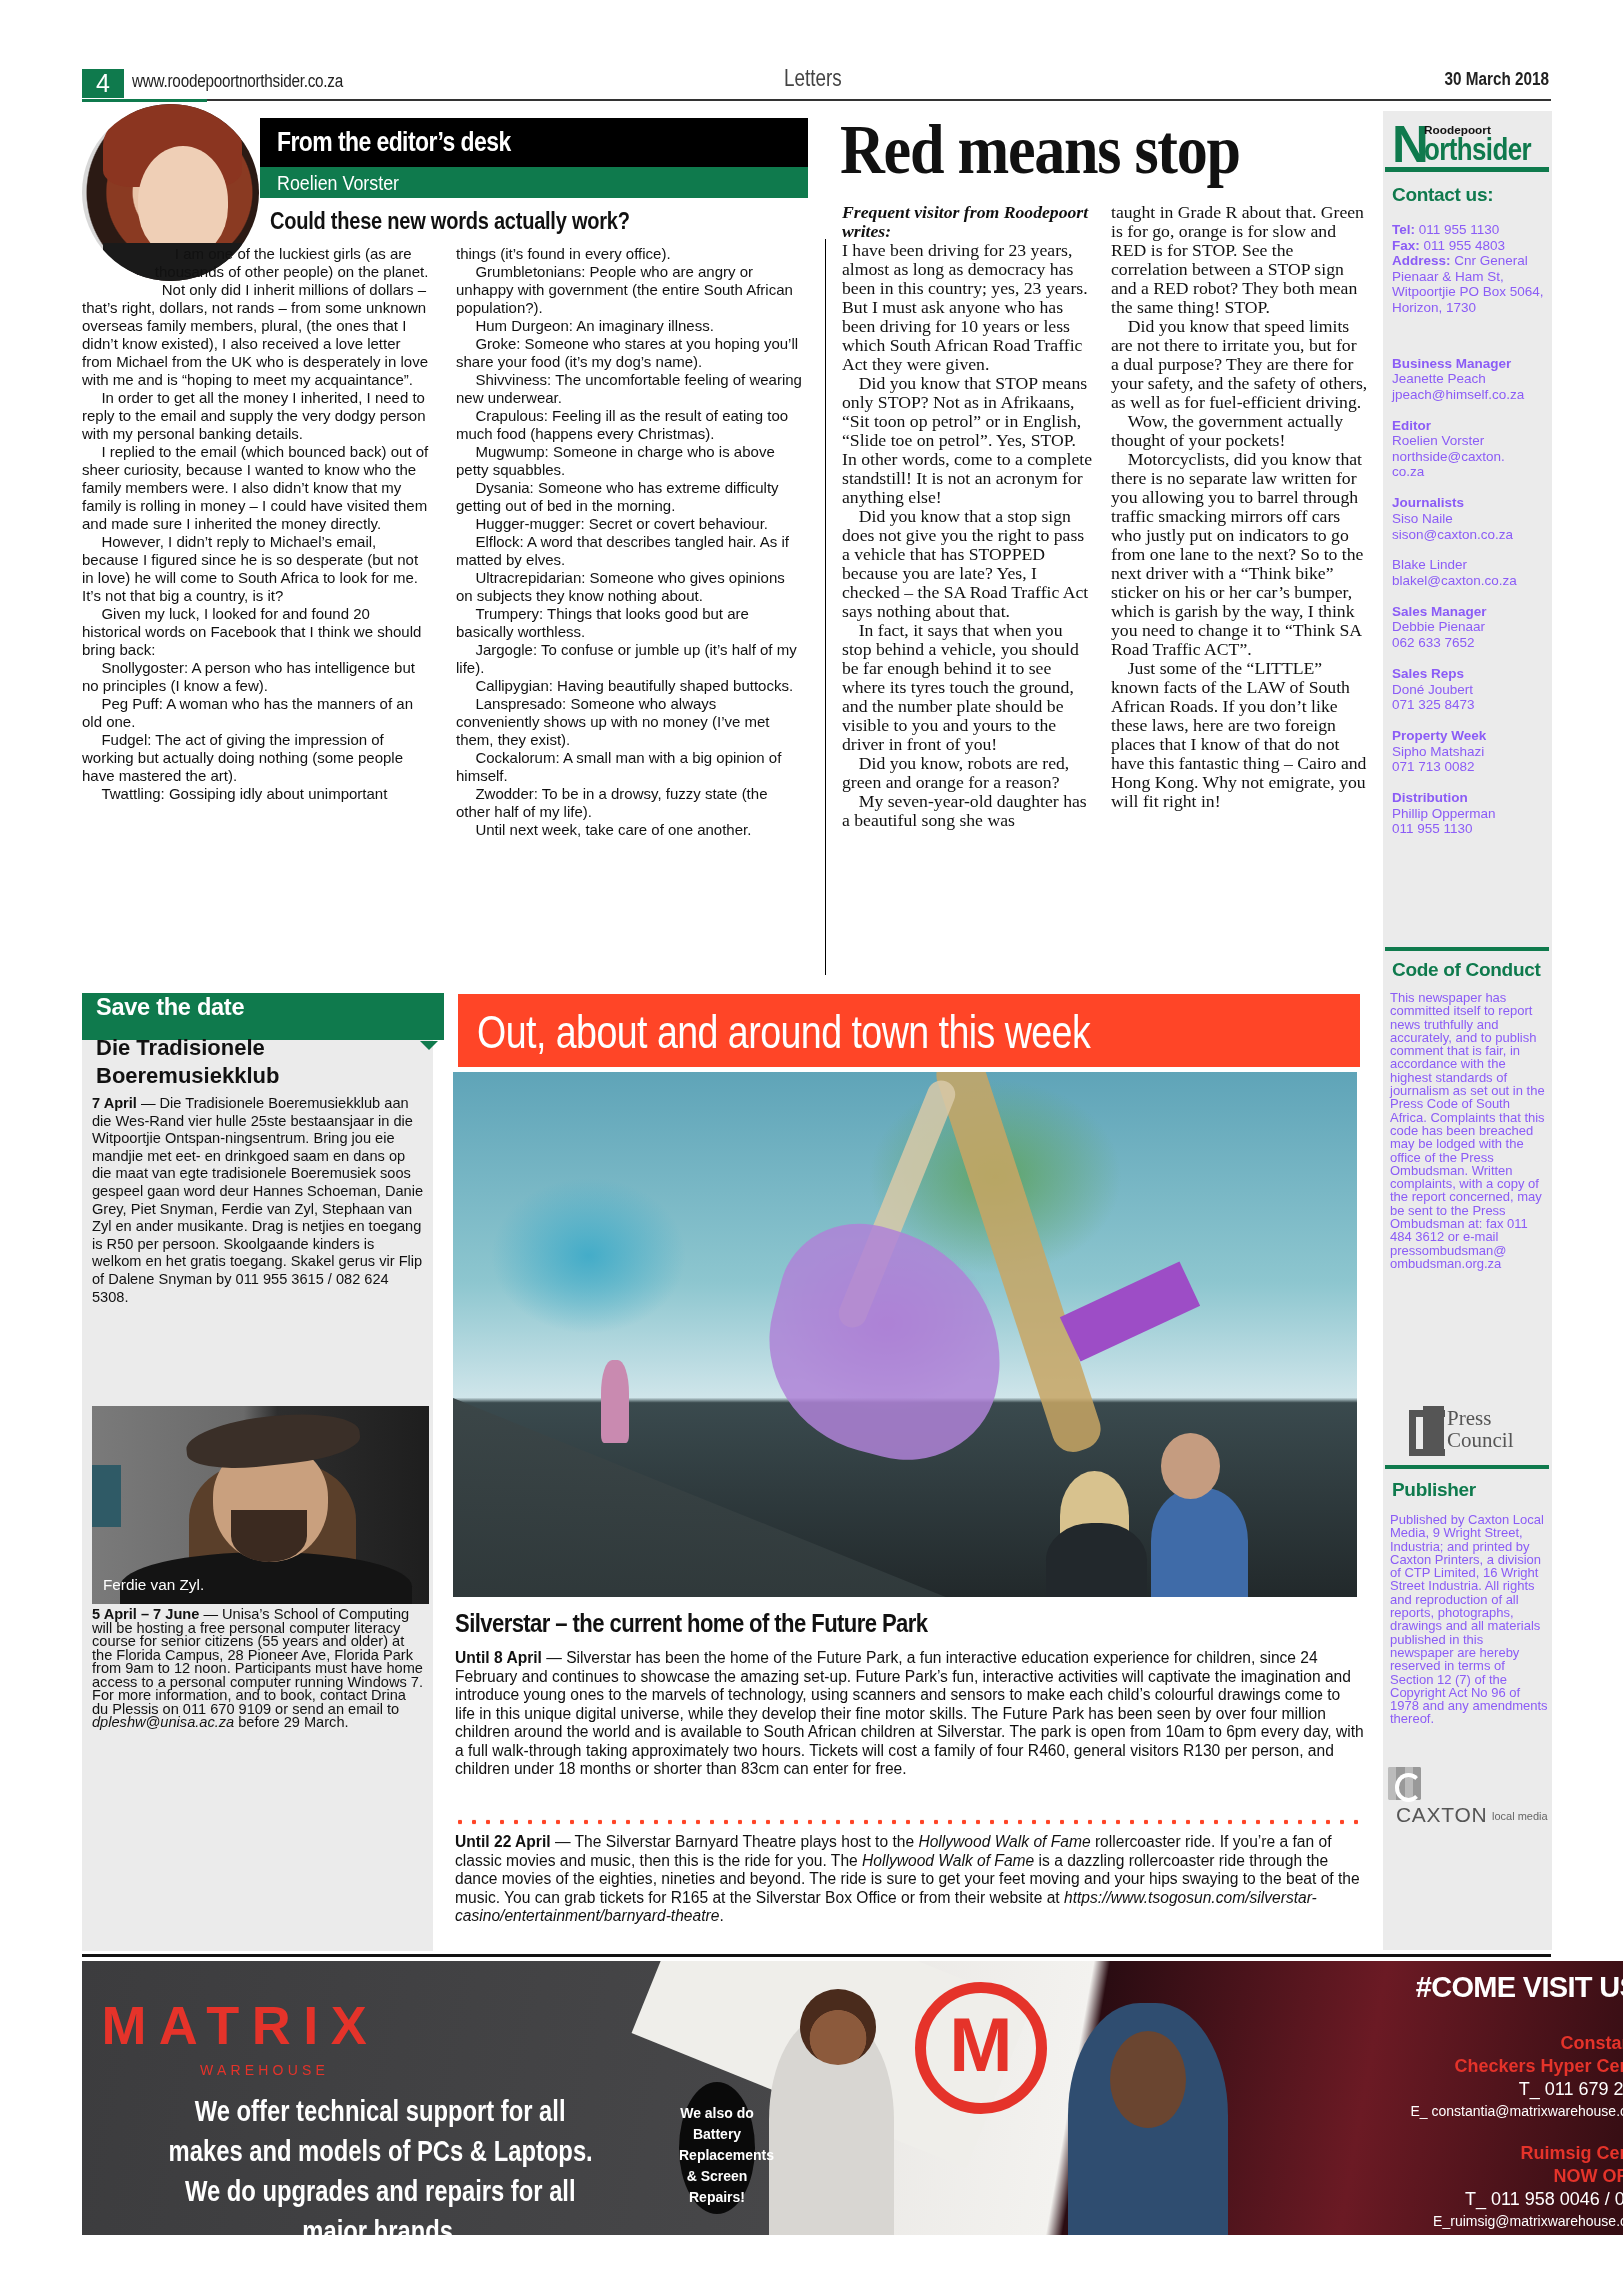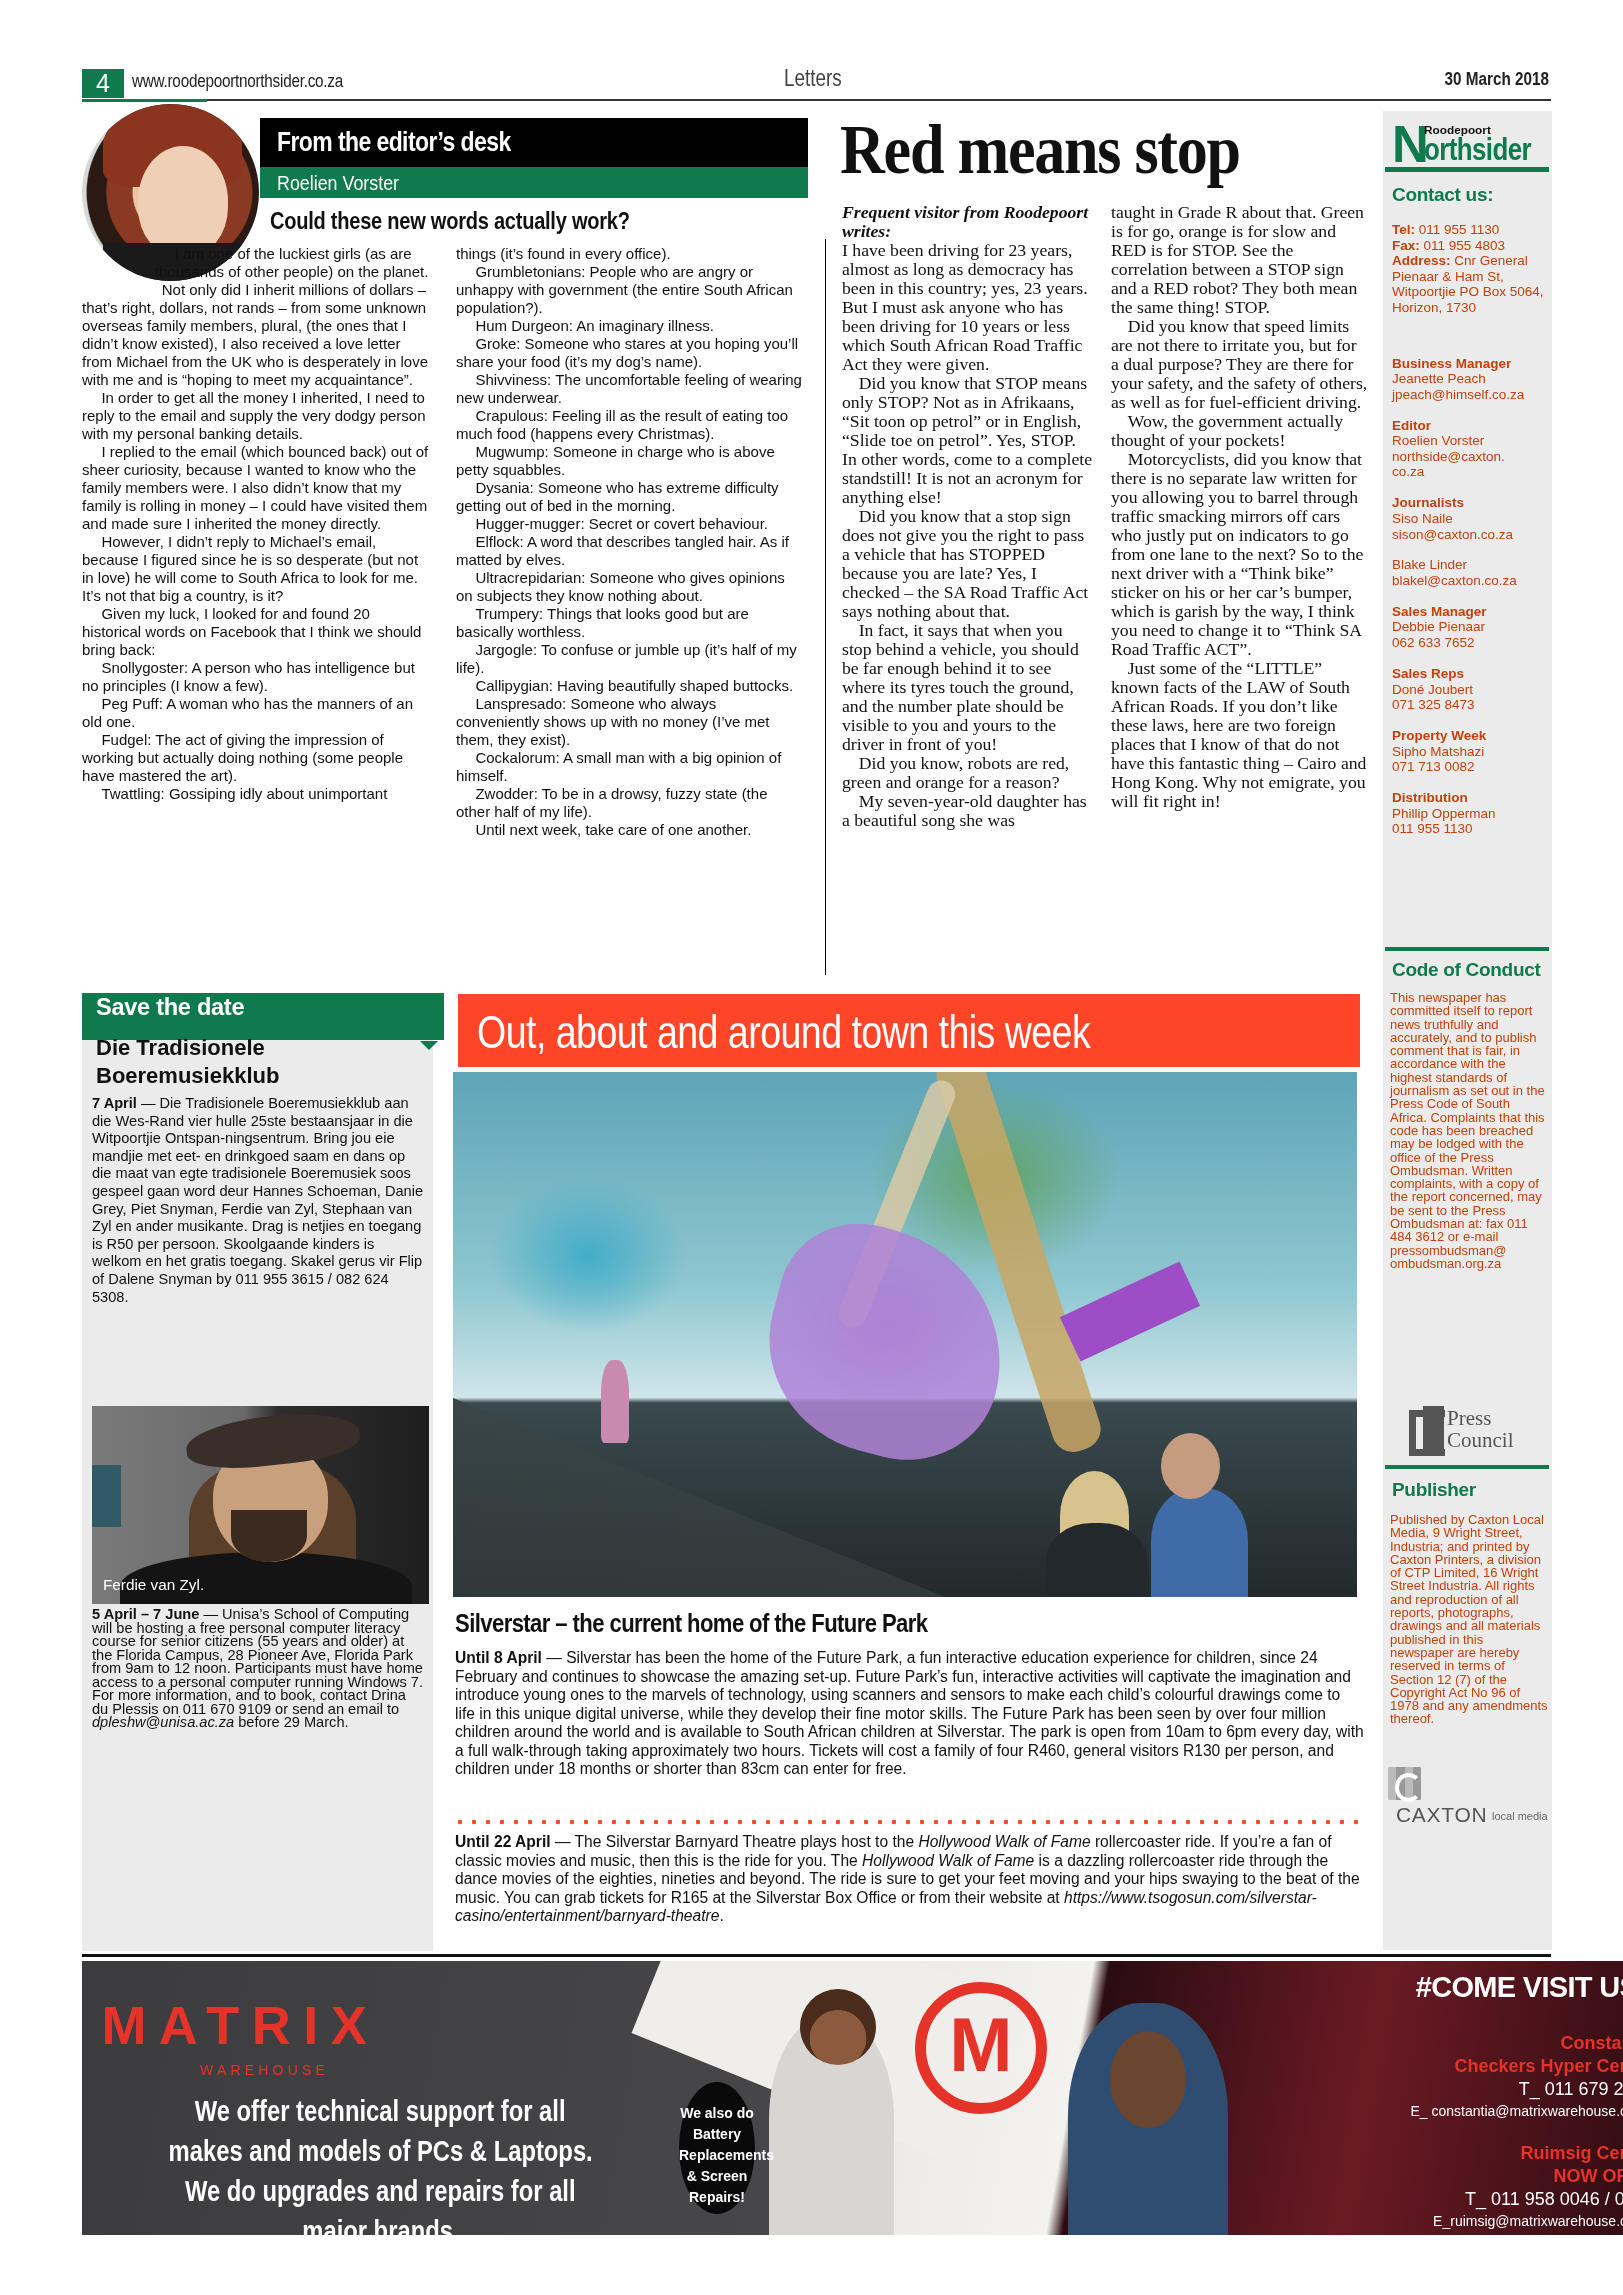--- a/index.html
+++ b/index.html
@@ -46,21 +46,21 @@
   .letter-col2 { left: 1111px; top: 203px; width: 257px; }
 
   
   .sidebar { left: 1383px; top: 111px; width: 169px; height: 1839px; background: #ebebeb; }
   .masthead { left: 1392px; top: 119px; width: 153px; height: 49px; }
   .mast-n { position: absolute; left: 0; top: 0; font-size: 51px; font-weight: bold; color: #0f7a4d; line-height: 51px; }
   .mast-small { position: absolute; left: 32px; top: 4.2px; font-size: 11.8px; font-weight: bold; color: #111; }
   .mast-big { position: absolute; left: 32px; top: 15.3px; font-size: 30.5px; font-weight: bold; color: #0f7a4d; line-height: 30.5px; letter-spacing: -0.7px; transform: scaleX(0.85); transform-origin: left; }
   .green-rule { position: absolute; height: 4.9px; background: #0f7a4d; }
   .side-title { position: absolute; color: #0f7a4d; font-weight: bold; font-size: 19px; letter-spacing: -0.3px; }
-  .side-text { position: absolute; font-size: 13.5px; line-height: 15.6px; color: #c2410c; width: 153px; }
+  .side-text { position: absolute; font-size: 13.5px; line-height: 15.6px; color: #8b5cf6; width: 153px; }
   .side-text b { font-weight: bold; }
   .side-block { margin-bottom: 15.3px; }
   .conduct-text { font-size: 13px; line-height: 13.3px; }
 
   .press-logo { position: absolute; left: 1409px; top: 1406px; width: 125px; height: 56px; }
   .press-logo .mark { position: absolute; left: 0; top: 4.2px; width: 36px; height: 46px; border: 7px solid #555; border-right-width: 0; }
   .press-logo .mark2 { position: absolute; left: 14px; top: 0; width: 21px; height: 50px; background: #555; }
   .press-logo .txt { position: absolute; left: 38px; top: 1.4px; font-family: "Liberation Serif", serif; font-size: 21px; line-height: 22px; color: #555; }
 
   .caxton-logo { position: absolute; left: 1388px; top: 1767px; width: 160px; height: 62px; }

